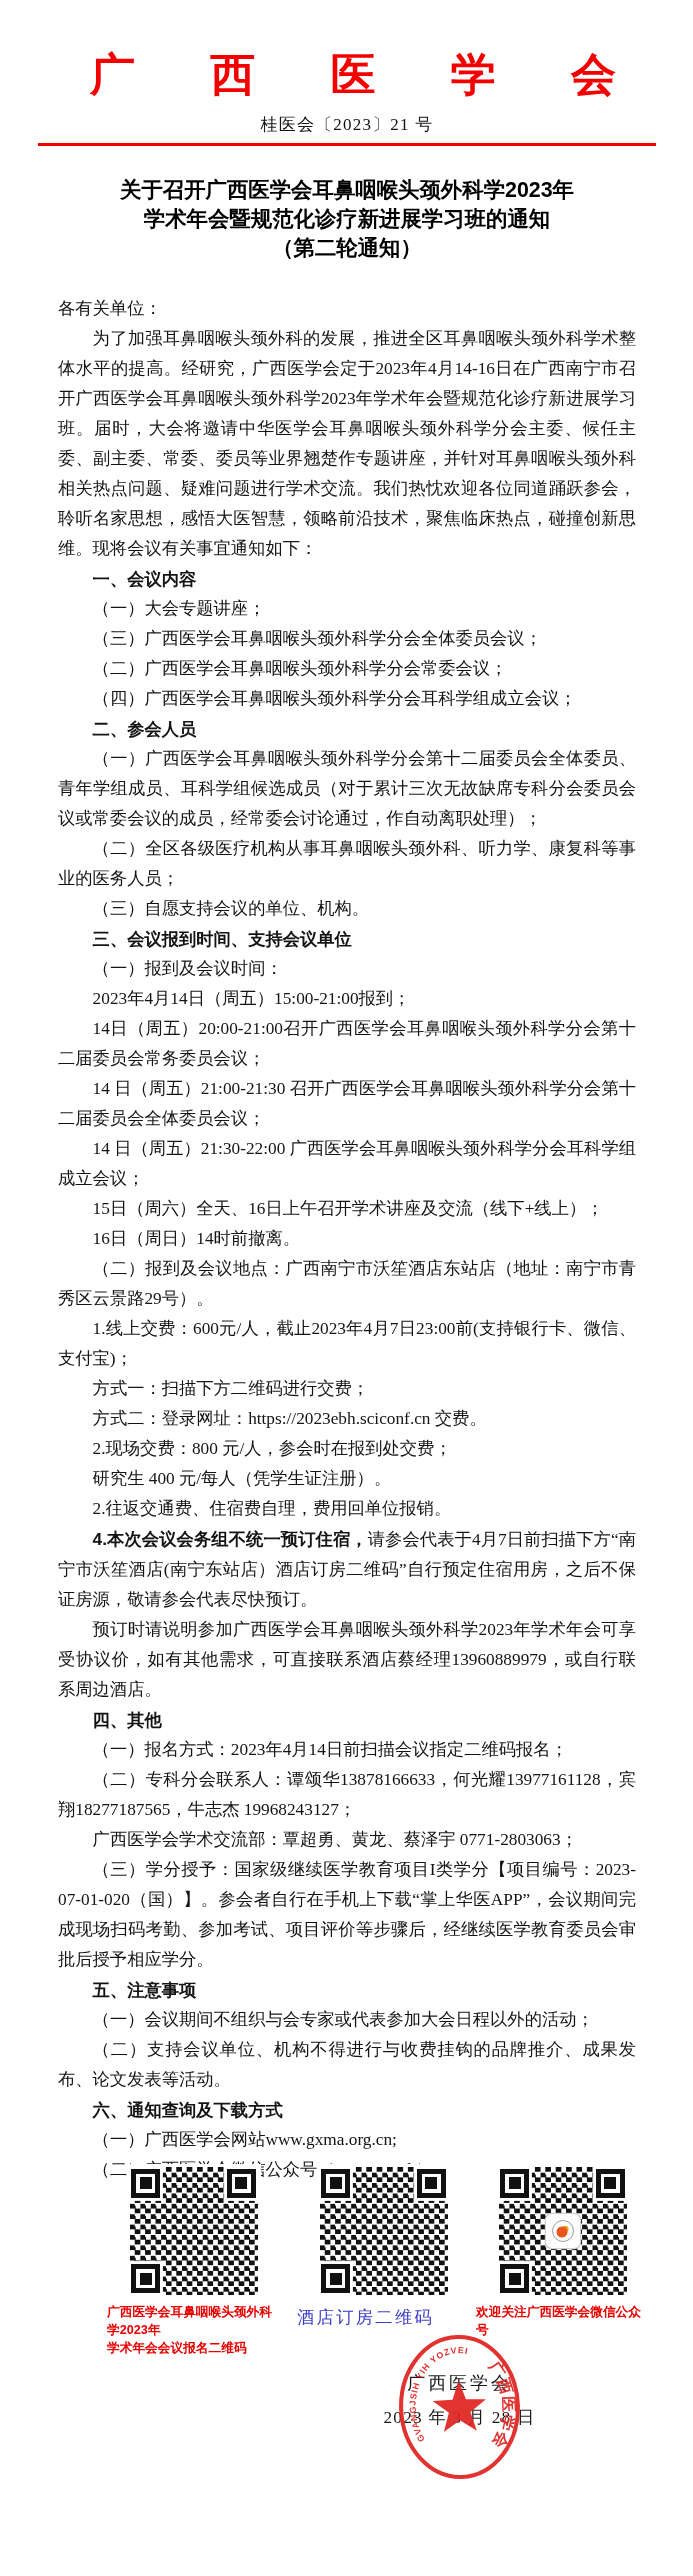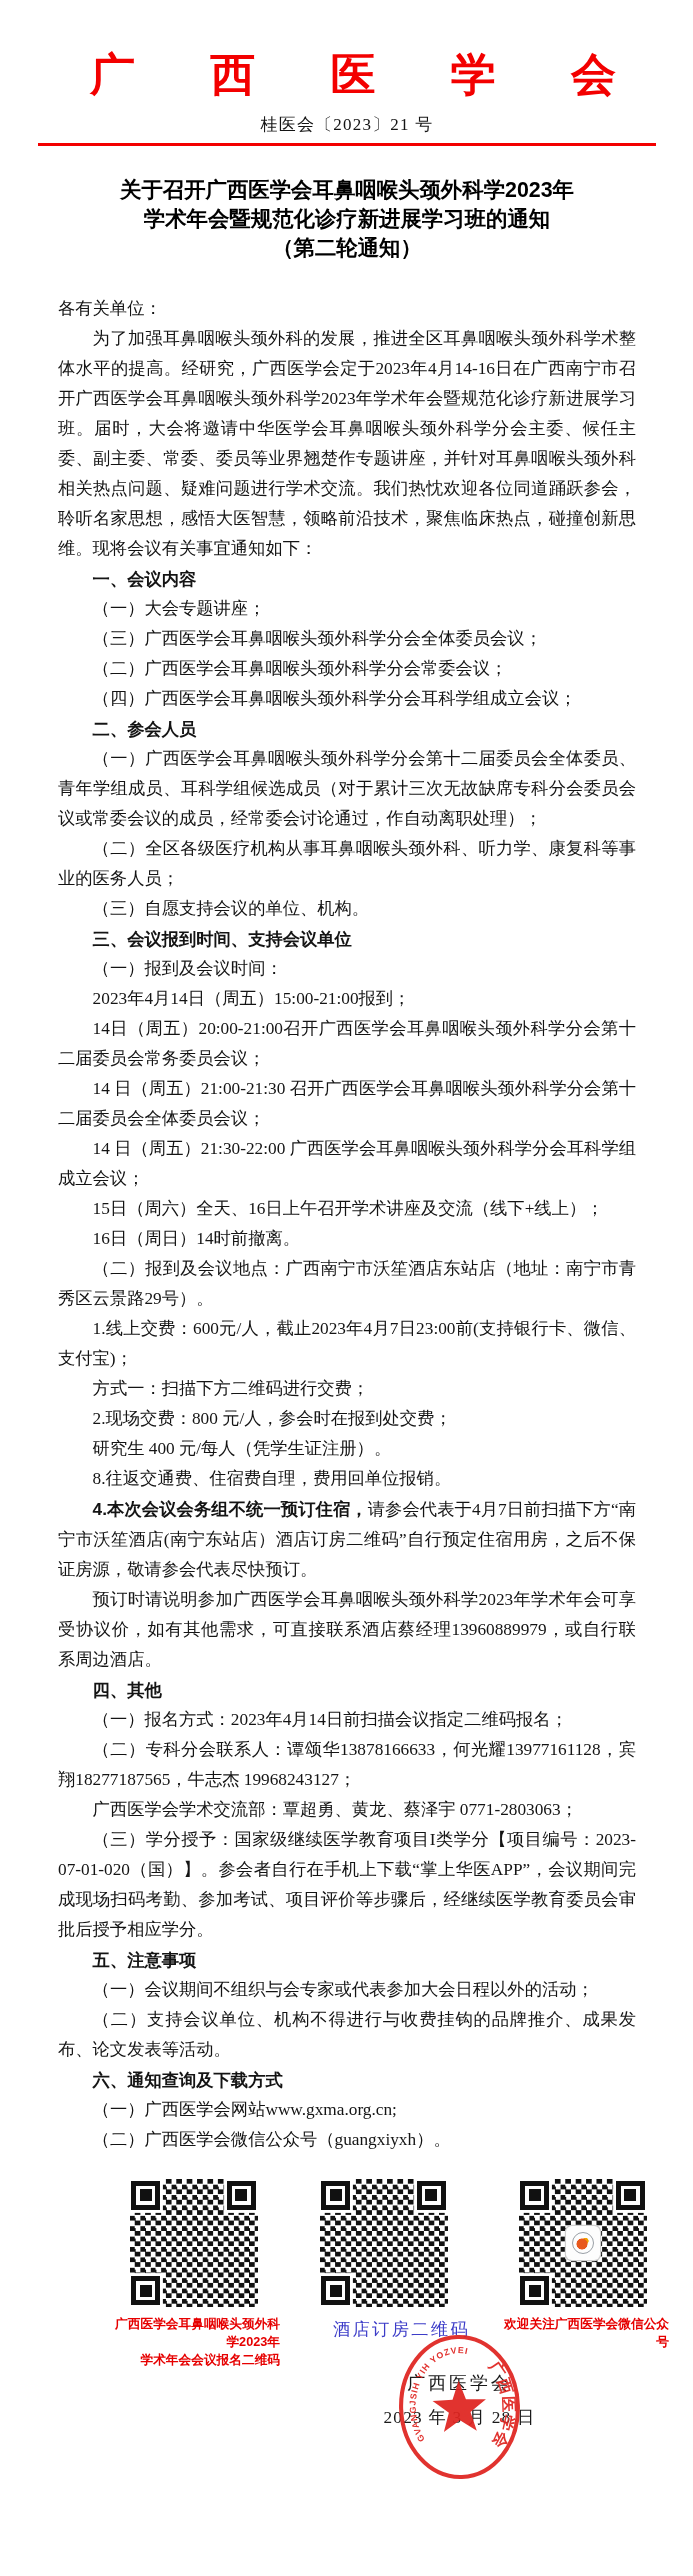--- a/index.html
+++ b/index.html
@@ -60,24 +60,24 @@
     font-family: "Liberation Sans", sans-serif;
     font-weight: bold;
   }
   .body-text p.line strong {
     font-family: "Liberation Sans", sans-serif;
     font-weight: bold;
   }
 
   
   .qr-section { position: absolute; top: 2167px; left: 0; width: 694px; height: 409px; }
-  .qr-col { position: absolute; top: 12px; width: 173px; text-align: right; }
+  .qr-col { position: absolute; top: 0; width: 173px; text-align: left; }
   .qr-col.c1 { left: 107px; }
   .qr-col.c2 { left: 297px; }
-  .qr-col.c3 { left: 476px; margin-left: 20px; }
+  .qr-col.c3 { left: 476px; }
   .qr {
     position: relative;
     width: 128px; height: 128px;
     margin: 0 auto;
     background-image: repeating-conic-gradient(#111 0% 25%, #fff 0% 50%);
     background-size: 10.4px 10.4px;
     outline: 3.5px solid #fff;
   }
   .finder {
     position: absolute; width: 29px; height: 29px;
@@ -169,23 +169,24 @@
         <p class="line p">（一）报到及会议时间：</p>
         <p class="line p">2023年4月14日（周五）15:00-21:00报到；</p>
         <p class="line p">14日（周五）20:00-21:00召开广西医学会耳鼻咽喉头颈外科学分会第十二届委员会常务委员会议；</p>
         <p class="line p">14 日（周五）21:00-21:30 召开广西医学会耳鼻咽喉头颈外科学分会第十二届委员会全体委员会议；</p>
         <p class="line p">14 日（周五）21:30-22:00 广西医学会耳鼻咽喉头颈外科学分会耳科学组成立会议；</p>
         <p class="line p">15日（周六）全天、16日上午召开学术讲座及交流（线下+线上）；</p>
         <p class="line p">16日（周日）14时前撤离。</p>
         <p class="line p">（二）报到及会议地点：广西南宁市沃笙酒店东站店（地址：南宁市青秀区云景路29号）。</p>
         <p class="line p">1.线上交费：600元/人，截止2023年4月7日23:00前(支持银行卡、微信、支付宝)；</p>
         <p class="line p">方式一：扫描下方二维码进行交费；</p>
+        <p class="line p">方式二：登录网址：https://2023ebh.sciconf.cn 交费。</p>
         <p class="line p">2.现场交费：800 元/人，参会时在报到处交费；</p>
         <p class="line p">研究生 400 元/每人（凭学生证注册）。</p>
-        <p class="line p">8.往返交通费、住宿费自理，费用回单位报销。</p>
+        <p class="line p">2.往返交通费、住宿费自理，费用回单位报销。</p>
         <p class="line p"><strong>4.本次会议会务组不统一预订住宿，</strong>请参会代表于4月7日前扫描下方“南宁市沃笙酒店(南宁东站店）酒店订房二维码”自行预定住宿用房，之后不保证房源，敬请参会代表尽快预订。</p>
         <p class="line p">预订时请说明参加广西医学会耳鼻咽喉头颈外科学2023年学术年会可享受协议价，如有其他需求，可直接联系酒店蔡经理13960889979，或自行联系周边酒店。</p>
         <p class="line h">四、其他</p>
         <p class="line p">（一）报名方式：2023年4月14日前扫描会议指定二维码报名；</p>
         <p class="line p">（二）专科分会联系人：谭颂华13878166633，何光耀13977161128，宾翔18277187565，牛志杰 19968243127；</p>
         <p class="line p">广西医学会学术交流部：覃超勇、黄龙、蔡泽宇 0771-2803063；</p>
         <p class="line p">（三）学分授予：国家级继续医学教育项目I类学分【项目编号：2023-07-01-020（国）】。参会者自行在手机上下载“掌上华医APP”，会议期间完成现场扫码考勤、参加考试、项目评价等步骤后，经继续医学教育委员会审批后授予相应学分。</p>
         <p class="line h">五、注意事项</p>
         <p class="line p">（一）会议期间不组织与会专家或代表参加大会日程以外的活动；</p>
         <p class="line p">（二）支持会议单位、机构不得进行与收费挂钩的品牌推介、成果发布、论文发表等活动。</p>

